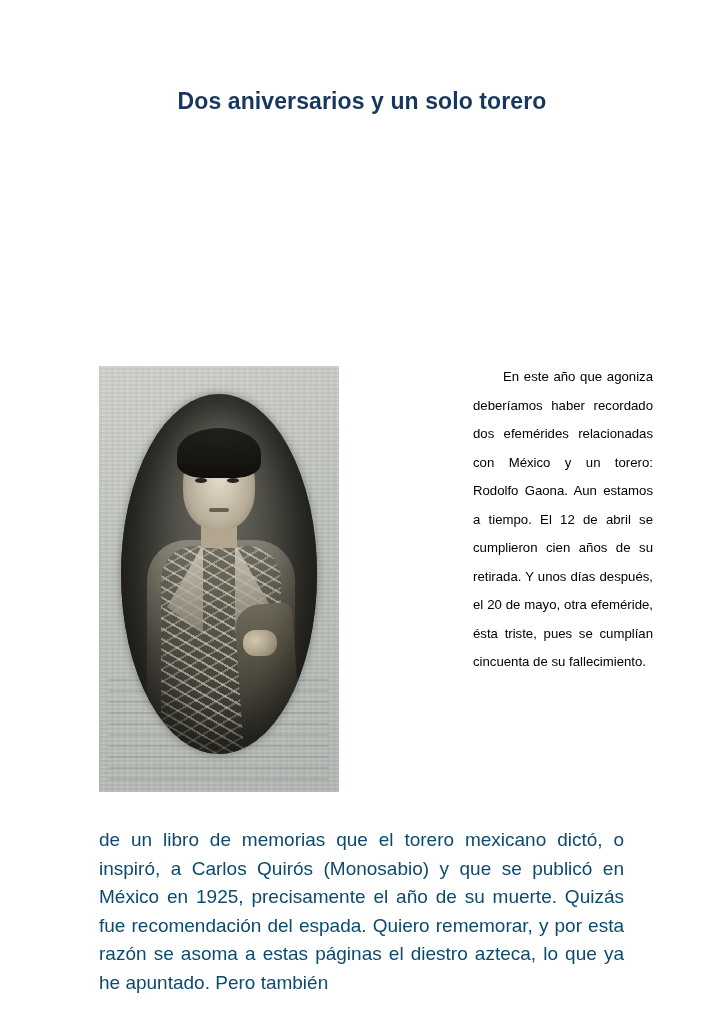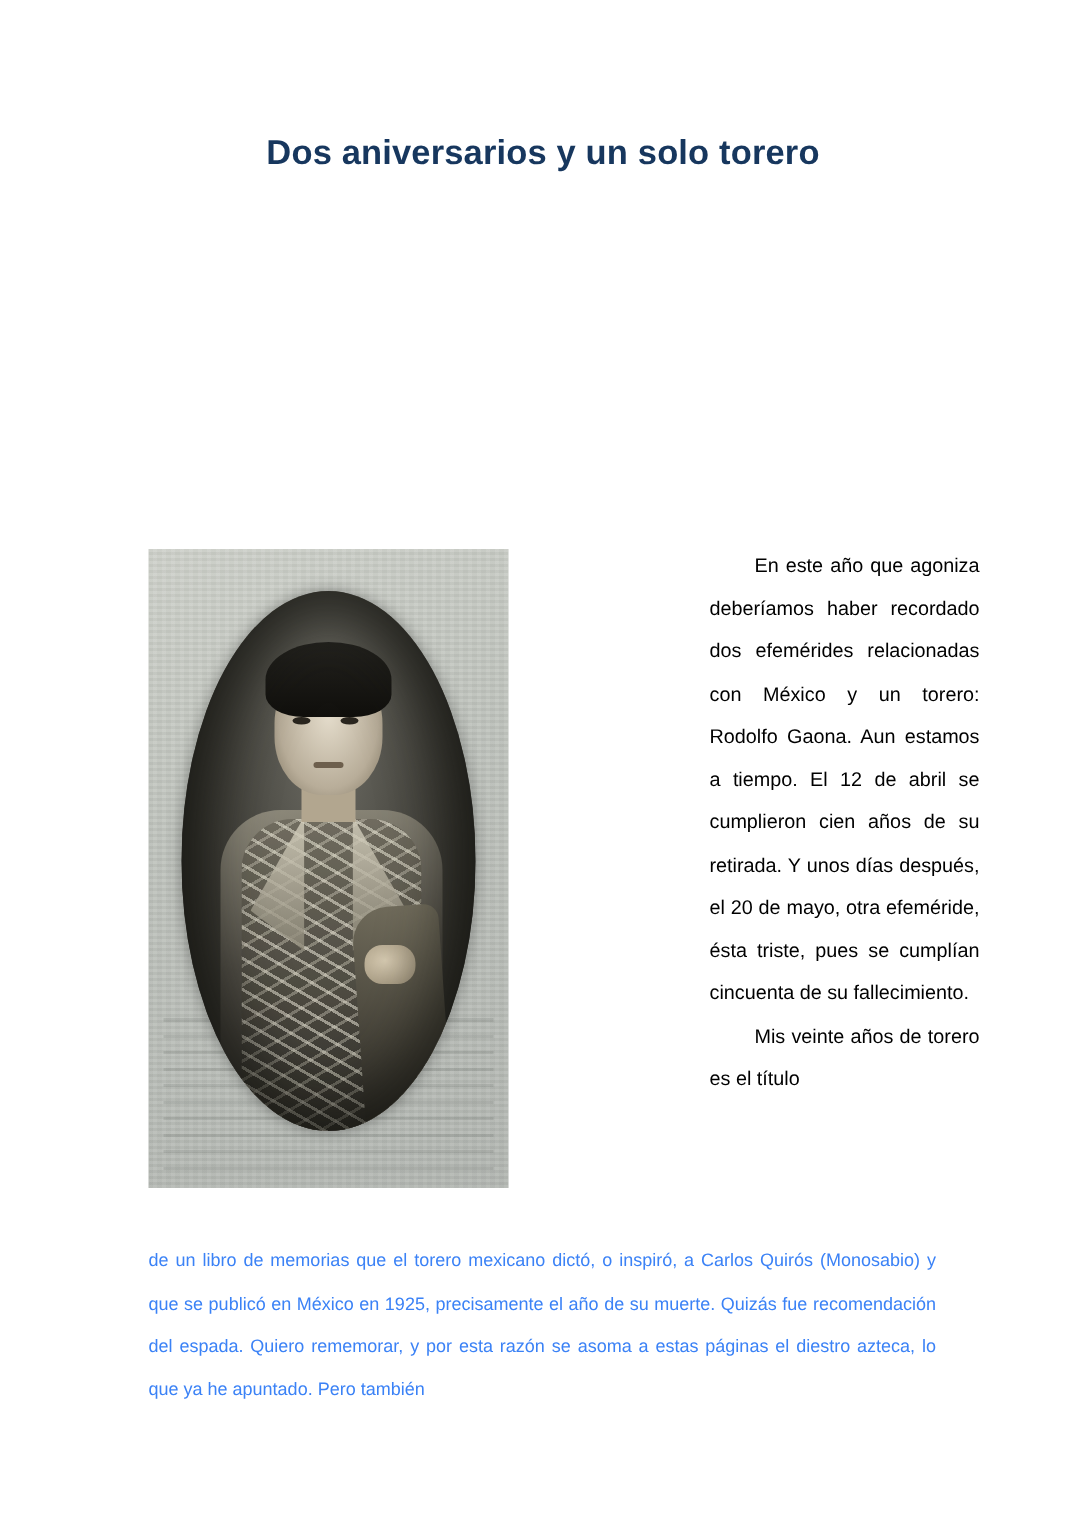--- a/index.html
+++ b/index.html
@@ -262,24 +262,24 @@
   }
   .col-text p { margin: 0; }
   .col-text .indent { text-indent: 30px; }
 
   
   .full-text {
     position: absolute;
     left: 99px;
     top: 826px;
     width: 525px;
-    font-size: 12px;
+    font-size: 19px;
     line-height: 28.5px;
     text-align: justify;
-    color: #3b82f6;
+    color: #0c4a6e;
   }
   .full-text p { margin: 0; }
 </style>
 </head>
 <body>
 
 <div class="page">
 
   <div class="title">Dos aniversarios y un solo torero</div>
 
@@ -300,20 +300,19 @@
       <div class="ov-hair"></div>
       <div class="ov-eye-l"></div>
       <div class="ov-eye-r"></div>
       <div class="ov-mouth"></div>
       <div class="ov-vignette"></div>
     </div>
   </div>
 
   <div class="col-text">
     <p class="indent">En este año que agoniza deberíamos haber recordado dos efemérides relacionadas con México y un torero: Rodolfo Gaona. Aun estamos a tiempo. El 12 de abril se cumplieron cien años de su retirada. Y unos días después, el 20 de mayo, otra efeméride, ésta triste, pues se cumplían cincuenta de su fallecimiento.</p>
-    <p class="indent">Mis veinte años de torero es el título</p>
   </div>
 
   <div class="full-text">
     <p>de un libro de memorias que el torero mexicano dictó, o inspiró, a Carlos Quirós (Monosabio) y que se publicó en México en 1925, precisamente el año de su muerte.    Quizás fue recomendación del espada. Quiero rememorar, y por esta razón se asoma a estas páginas el diestro azteca, lo que ya he apuntado. Pero también</p>
   </div>
 
 </div>
 
 </body></html>

